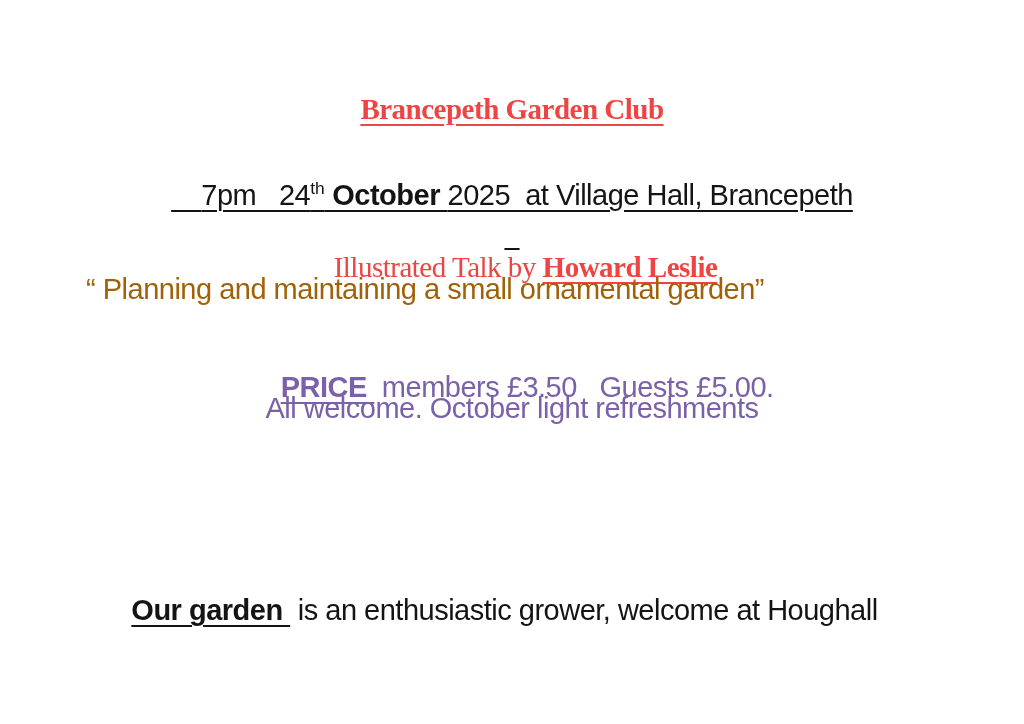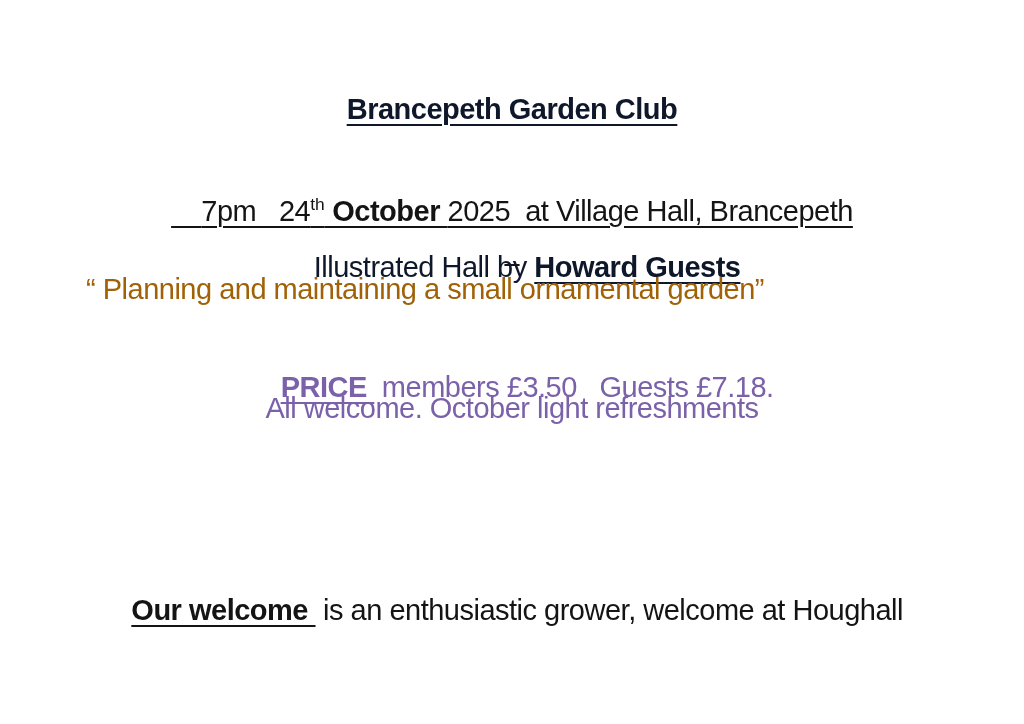--- a/index.html
+++ b/index.html
@@ -30,21 +30,21 @@
     white-space: pre;
   }
   .center { text-align: center; }
   .leftrow { left: 86px; right: auto; text-align: left; }
   .b { font-weight: bold; }
   .u {
     text-decoration: underline;
     text-decoration-thickness: 2px;
     text-underline-offset: 5px;
   }
-  .red    { color: #0f172a; }
+  .red    { color: #ef4444; font-family: Liberation Serif, serif; }
   .blue   { color: #a16207; }
   .purple { color: #7b61a9; }
   .black  { color: #141414; }
   .sup {
     font-size: 0.6em;
     vertical-align: super;
     letter-spacing: 0;
   }
   .para {
     position: absolute;
@@ -57,37 +57,37 @@
     white-space: pre;
   }
 </style>
 </head>
 <body>
 
 <div class="doc">
 
   <div class="row center b u red" style="top: 90px;">Brancepeth Garden Club</div>
 
-  <div class="row center u black" style="top: 147px;">
+  <div class="row center u black" style="top: 131px;">
     <span>7pm   24</span><span class="sup">th</span><span class="b"> October </span><span>2025  at Village Hall, Brancepeth</span>
   </div>
 
   <div class="row center red" style="top: 210px;">
-    <span>Illustrated Hall by </span><span class="b u">Howard Guests</span>
+    <span>Illustrated Talk by </span><span class="b u">Howard Leslie</span>
   </div>
 
   <div class="row leftrow blue" style="top: 270px;">“ Planning and maintaining a small ornamental garden”</div>
 
   <div class="row center purple" style="top: 330px;">
-    <span class="b u">PRICE </span><span> members £3.50   Guests £7.18.</span>
+    <span class="b u">PRICE </span><span> members £3.50   Guests £5.00.</span>
   </div>
 
   <div class="row center purple" style="top: 389px;">All welcome. October light refreshments</div>
 
   <div class="para black">
     <div>
-      <span class="b u">Our welcome </span><span> is an enthusiastic grower, welcome at Houghall</span>
+      <span class="b u">Our garden </span><span> is an enthusiastic grower, welcome at Houghall</span>
     </div>
     
     
   </div>
 
 </div>
 
 </body></html>

